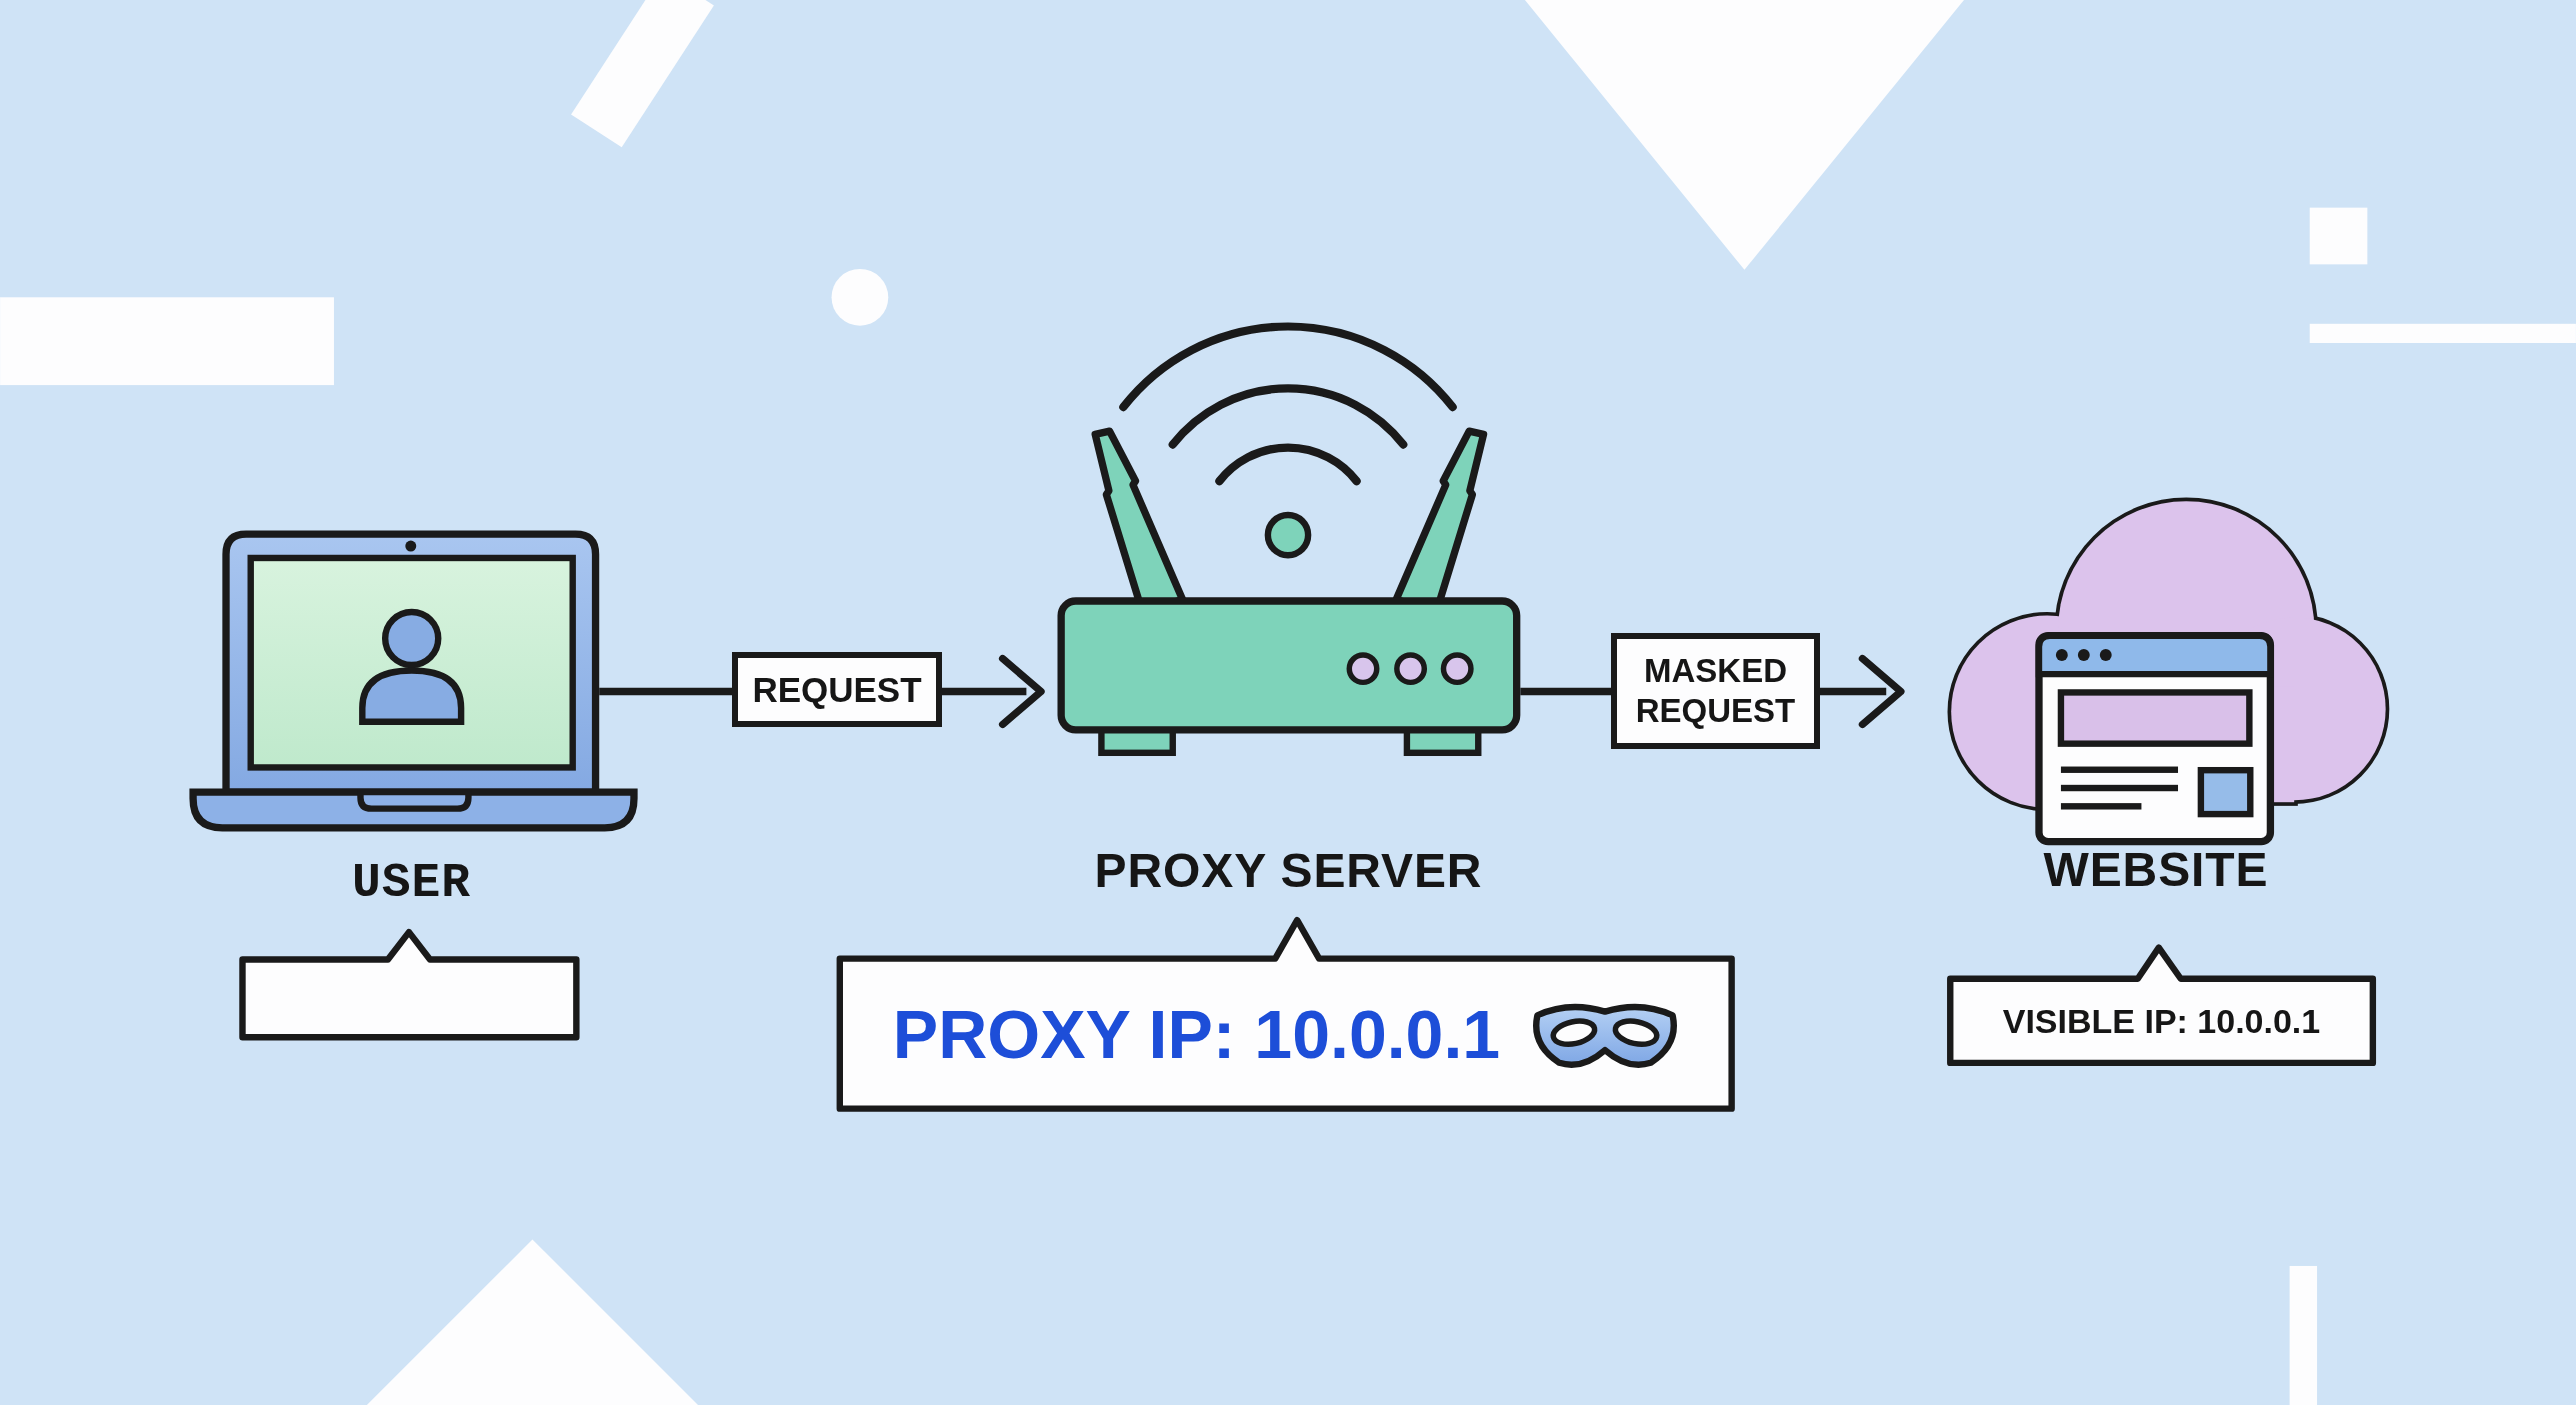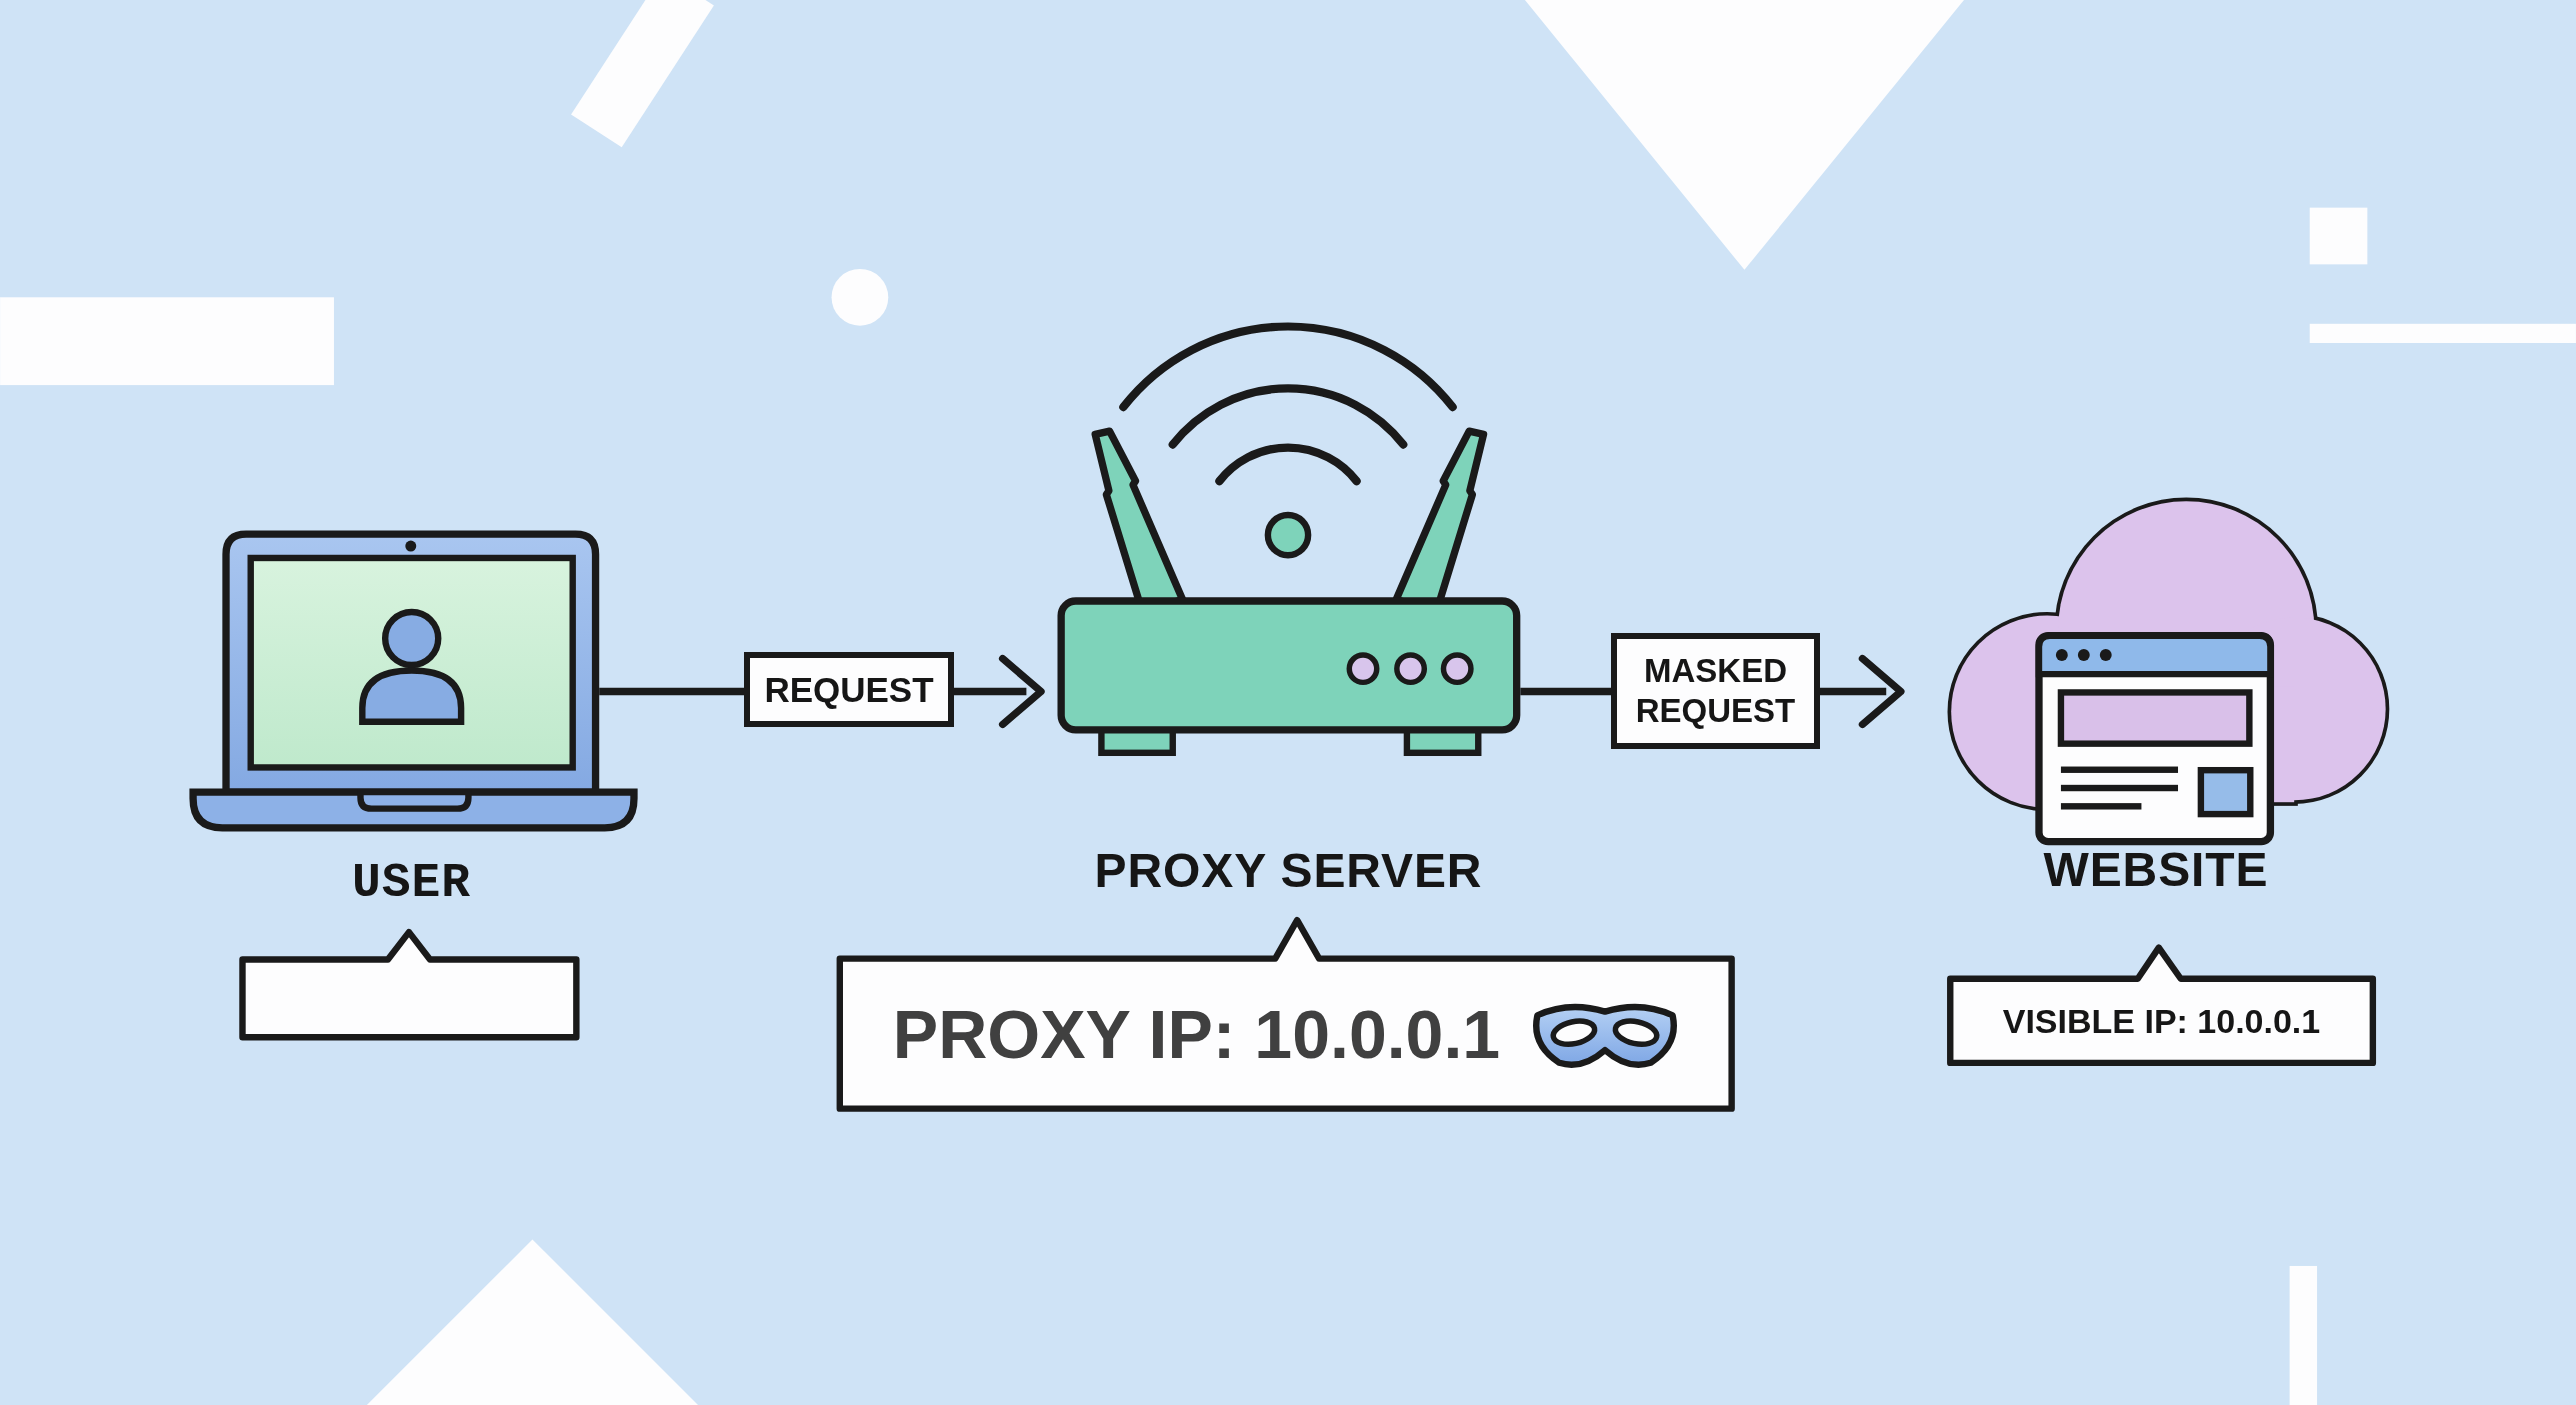--- a/index.html
+++ b/index.html
@@ -19,28 +19,28 @@
     white-space:nowrap;
   }
   .node-label{font-size:48px;letter-spacing:0.9px;}
   .arrow-box{
     position:absolute;
     display:flex;align-items:center;justify-content:center;
     background:#fdfdfe;border:6.4px solid #1a1a1a;
     font-weight:700;color:#161616;text-align:center;
     box-sizing:border-box;
   }
-  #request-box{left:732px;top:652px;width:210px;height:75px;font-size:35px;margin-left:12px;}
+  #request-box{left:732px;top:652px;width:210px;height:75px;font-size:35px;}
   #masked-box{left:1611px;top:633px;width:209px;height:116px;font-size:33px;line-height:1.2;white-space:normal;}
   #user-ip-text{left:242px;top:960px;width:334px;height:78px;font-size:36px;}
   #visible-ip-text{left:1950px;top:979px;width:423px;height:84px;font-size:34px;}
   #proxy-ip-content{
     position:absolute;left:840px;top:959px;width:892px;height:150px;
     display:flex;align-items:center;justify-content:center;gap:31px;
-    font-weight:700;font-size:68px;color:#404040;white-space:nowrap;
+    font-weight:700;font-size:68px;color:#1d4ed8;white-space:nowrap;
   }
   #user-label{left:265px;top:856px;width:293px;height:53px;font-family:Liberation Mono, monospace;}
   #proxy-label{left:1014px;top:807px;width:549px;height:55px;margin-top:36px;}
   #website-label{left:1973px;top:842px;width:366px;height:55px;}
 </style>
 </head>
 <body>
 
 <div id="canvas">
 

